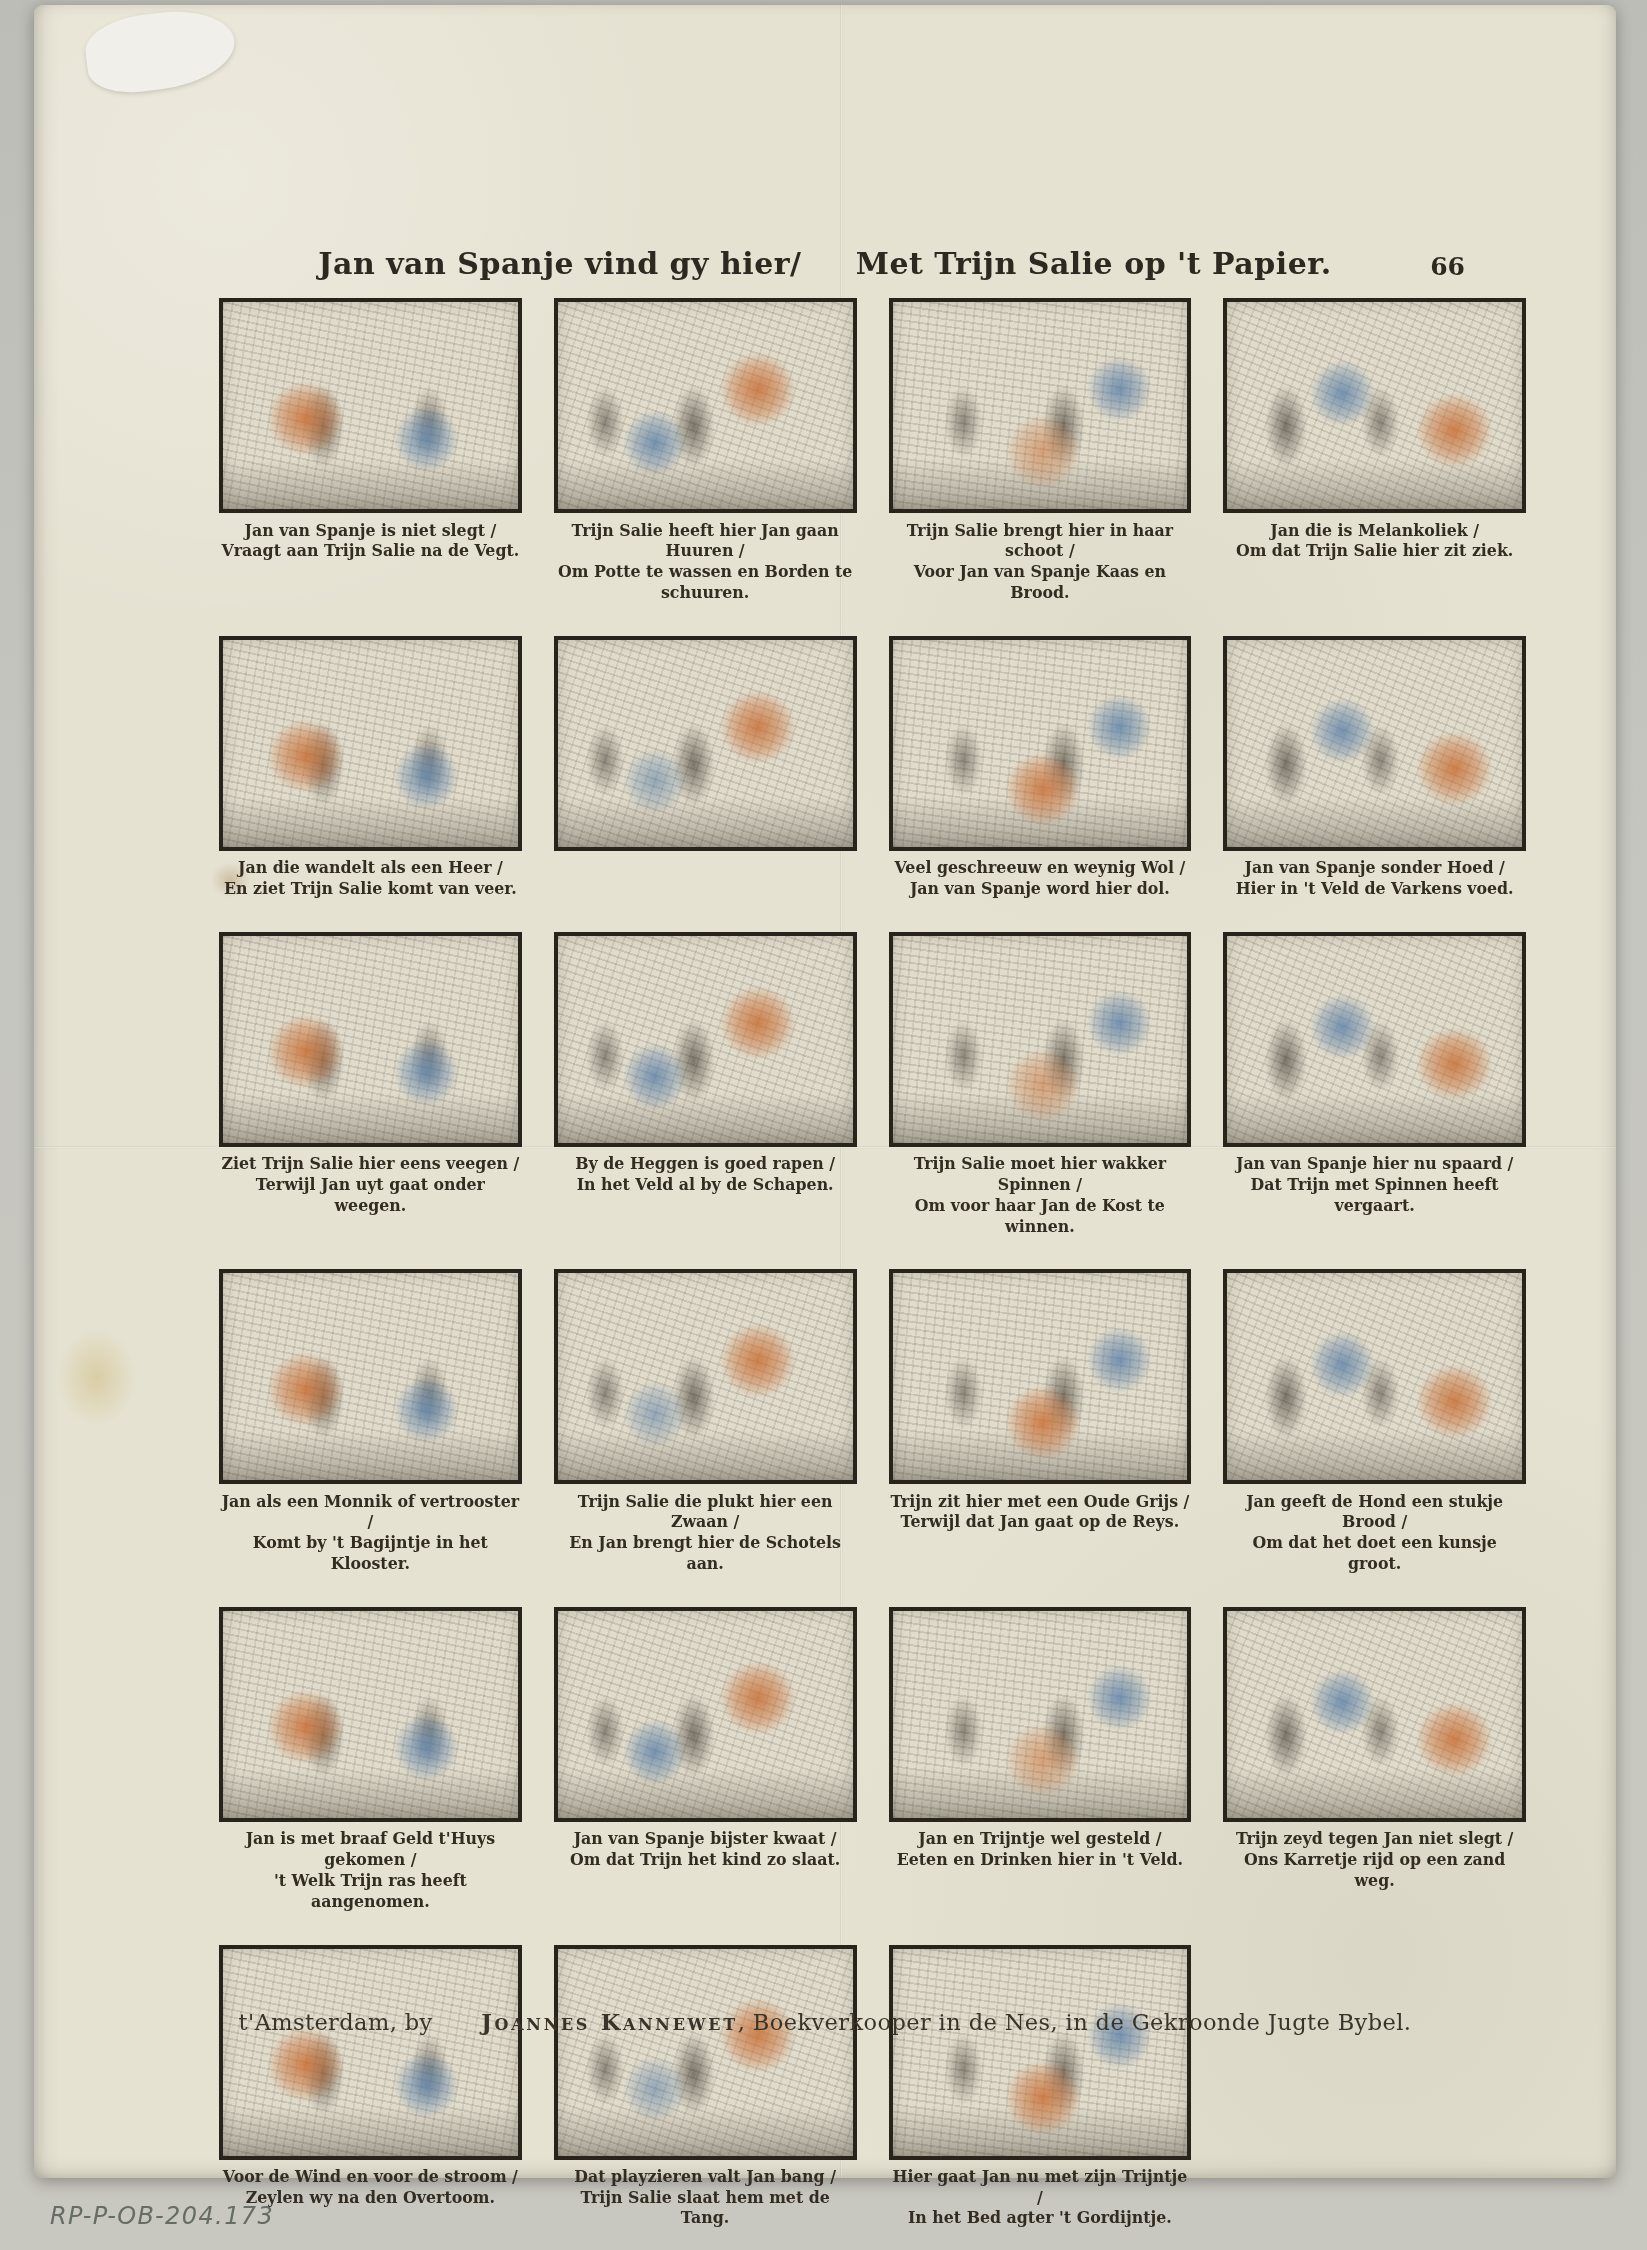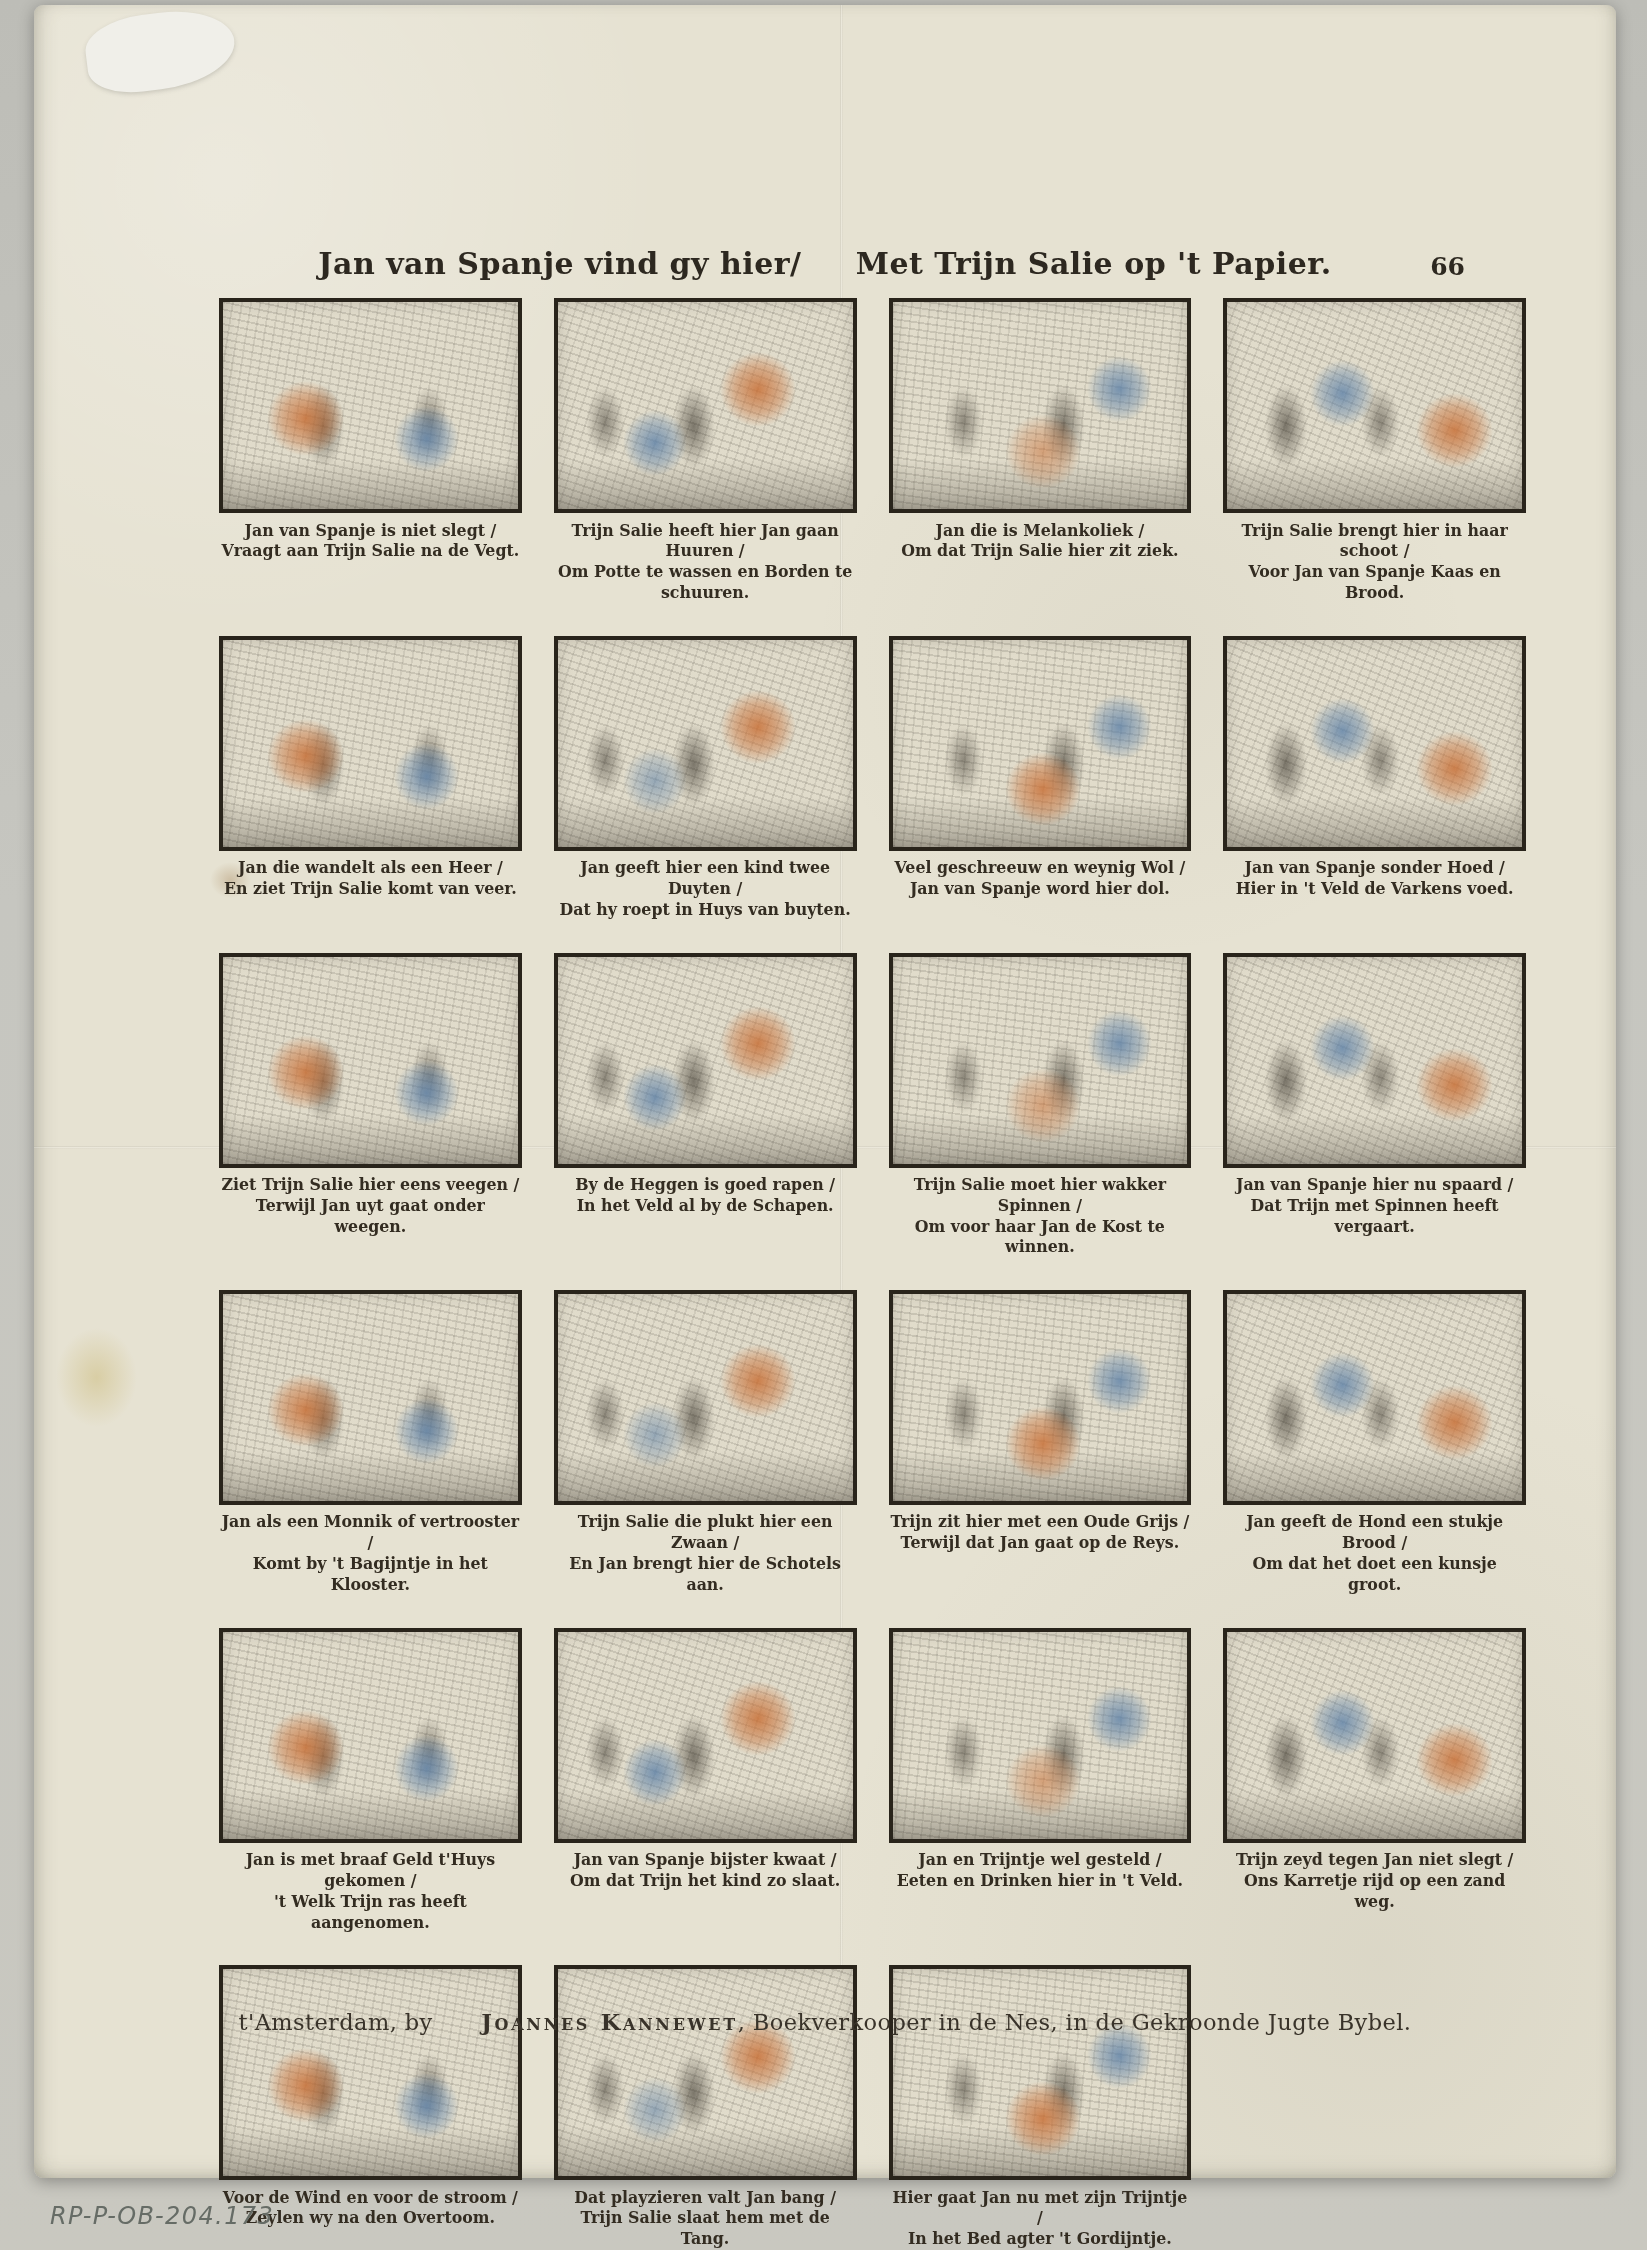--- a/index.html
+++ b/index.html
@@ -131,47 +131,43 @@
       </div>
     </div>
     <div class="panel">
       <div class="art" title="interior, washing pots and scouring dishes"></div>
       <div class="cap">
         <span class="line">Trijn Salie heeft hier Jan gaan Huuren /</span>
         <span class="line">Om Potte te wassen en Borden te schuuren.</span>
       </div>
     </div>
     <div class="panel">
+      <div class="art" title="Trijn brings cheese and bread in her apron"></div>
+      <div class="cap">
+        <span class="line">Trijn Salie brengt hier in haar schoot /</span>
+        <span class="line">Voor Jan van Spanje Kaas en Brood.</span>
+      </div>
+    </div>
+    <div class="panel">
       <div class="art" title="Jan stands by sick Trijn seated in a chair, dog nearby"></div>
       <div class="cap">
         <span class="line">Jan die is Melankoliek /</span>
         <span class="line">Om dat Trijn Salie hier zit ziek.</span>
       </div>
     </div>
-    <div class="panel">
-      <div class="art" title="Trijn brings cheese and bread in her apron"></div>
-      <div class="cap">
-        <span class="line">Trijn Salie brengt hier in haar schoot /</span>
-        <span class="line">Voor Jan van Spanje Kaas en Brood.</span>
-      </div>
-    </div>
 
     <div class="panel">
       <div class="art" title="Jan strolling like a gentleman, Trijn approaching, houses"></div>
       <div class="cap">
         <span class="line">Jan die wandelt als een Heer /</span>
         <span class="line">En ziet Trijn Salie komt van veer.</span>
       </div>
     </div>
     <div class="panel">
       <div class="art" title="interior, Jan gives a child two coins"></div>
-      <div class="cap">
-        <span class="line">Jan geeft hier een kind twee Duyten /</span>
-        <span class="line">Dat hy roept in Huys van buyten.</span>
-      </div>
     </div>
     <div class="panel">
       <div class="art" title="much screaming and little wool, shearing scene"></div>
       <div class="cap">
         <span class="line">Veel geschreeuw en weynig Wol /</span>
         <span class="line">Jan van Spanje word hier dol.</span>
       </div>
     </div>
     <div class="panel">
       <div class="art" title="Jan feeding pigs in the field, farm buildings"></div>

